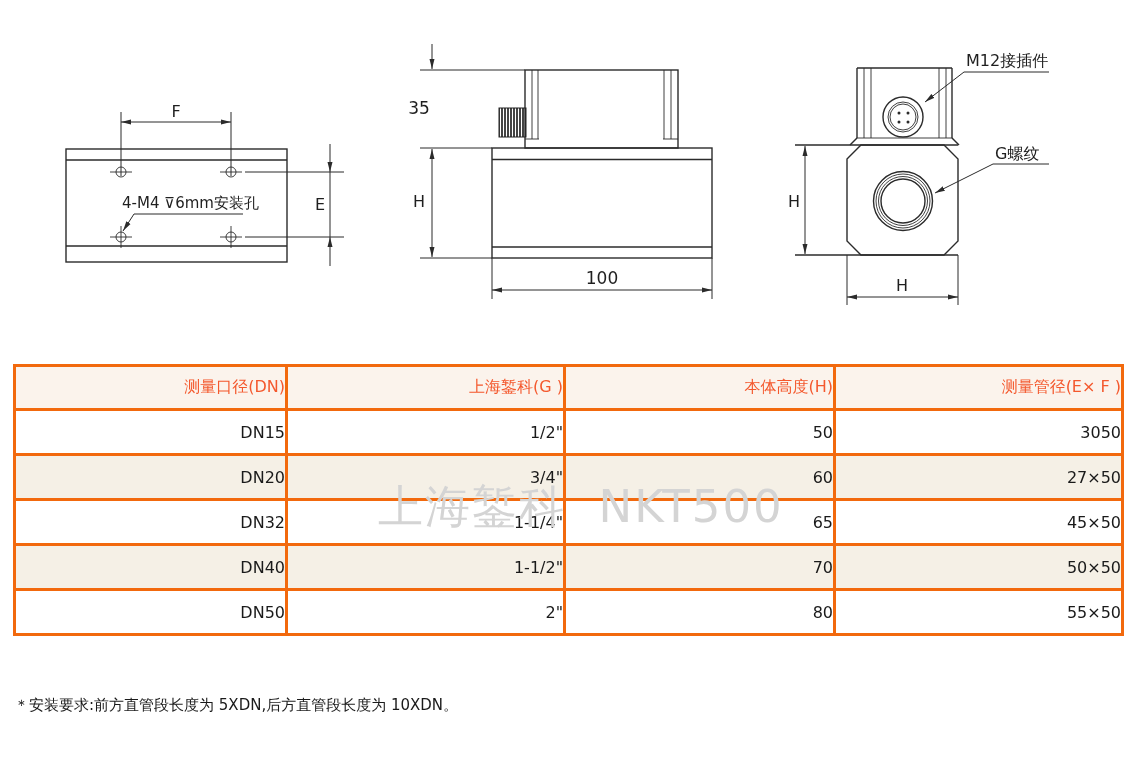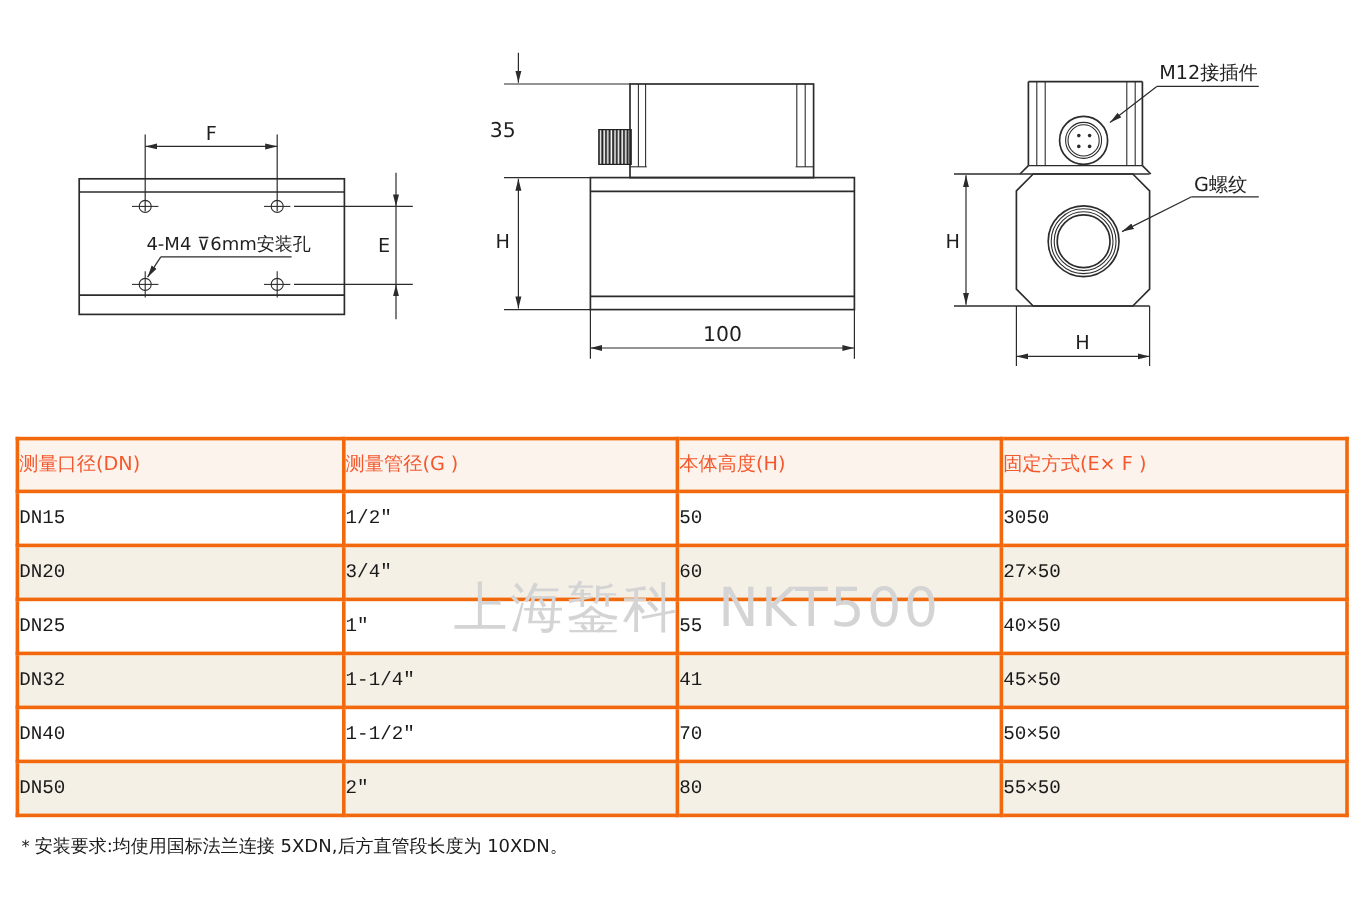--- a/index.html
+++ b/index.html
@@ -33,25 +33,25 @@
   }
 
   
   table.spec{
     position:absolute;left:13px;top:364px;width:1108px;
     border-collapse:collapse;table-layout:fixed;z-index:1;
     font-family:"DejaVu Sans","Liberation Sans",sans-serif;
   }
   table.spec th,table.spec td{
     border:3px solid var(--table-border);
-    text-align:left;vertical-align:middle;
+    text-align:right;vertical-align:middle;
     font-size:16px;color:var(--text);
   }
   table.spec thead tr{height:44px;}
-  table.spec tbody tr{height:45px;font-family:Liberation Mono, monospace;}
+  table.spec tbody tr{height:45px;}
   table.spec th{background:var(--header-bg);color:var(--header-text);font-weight:normal;}
   table.spec tbody tr:nth-child(odd) td{background:#ffffff;}
   table.spec tbody tr:nth-child(even) td{background:var(--alt-row-bg);}
 
   
   .note{position:absolute;left:14px;font-size:15px;color:var(--text);white-space:pre;}
   .note1{top:696px;}
   .note2{top:727px;}
 </style>
 </head>
@@ -197,60 +197,54 @@
   <table class="spec">
     <colgroup>
       <col style="width:272px">
         <col style="width:278px">
         <col style="width:270px">
         <col style="width:288px">
     </colgroup>
     <thead>
       <tr>
         <th>测量口径(DN)</th>
-        <th>测量管径(G )</th>
+        <th>上海錾科(G )</th>
         <th>本体高度(H)</th>
-        <th>固定方式(E× F )</th>
+        <th>测量管径(E× F )</th>
       </tr>
     </thead>
     <tbody>
       <tr>
         <td>DN15</td>
         <td>1/2"</td>
         <td>50</td>
         <td>3050</td>
       </tr>
       <tr>
         <td>DN20</td>
         <td>3/4"</td>
         <td>60</td>
         <td>27×50</td>
       </tr>
       <tr>
-        <td>DN25</td>
-        <td>1"</td>
-        <td>55</td>
-        <td>40×50</td>
-      </tr>
-      <tr>
         <td>DN32</td>
         <td>1-1/4"</td>
-        <td>41</td>
+        <td>65</td>
         <td>45×50</td>
       </tr>
       <tr>
         <td>DN40</td>
         <td>1-1/2"</td>
         <td>70</td>
         <td>50×50</td>
       </tr>
       <tr>
         <td>DN50</td>
         <td>2"</td>
         <td>80</td>
         <td>55×50</td>
       </tr>
     </tbody>
   </table>
 
-  <div class="note note1">＊安装要求:均使用国标法兰连接 5XDN,后方直管段长度为 10XDN。</div>
+  <div class="note note1">＊安装要求:前方直管段长度为 5XDN,后方直管段长度为 10XDN。</div>
 
 </div>
 
 </body></html>

